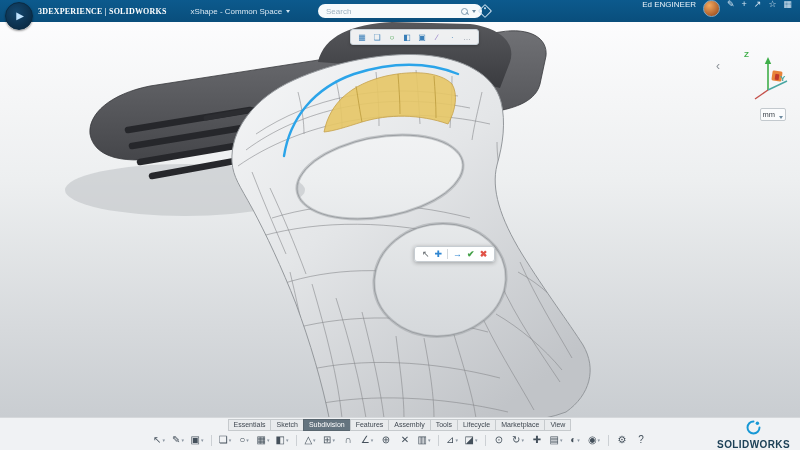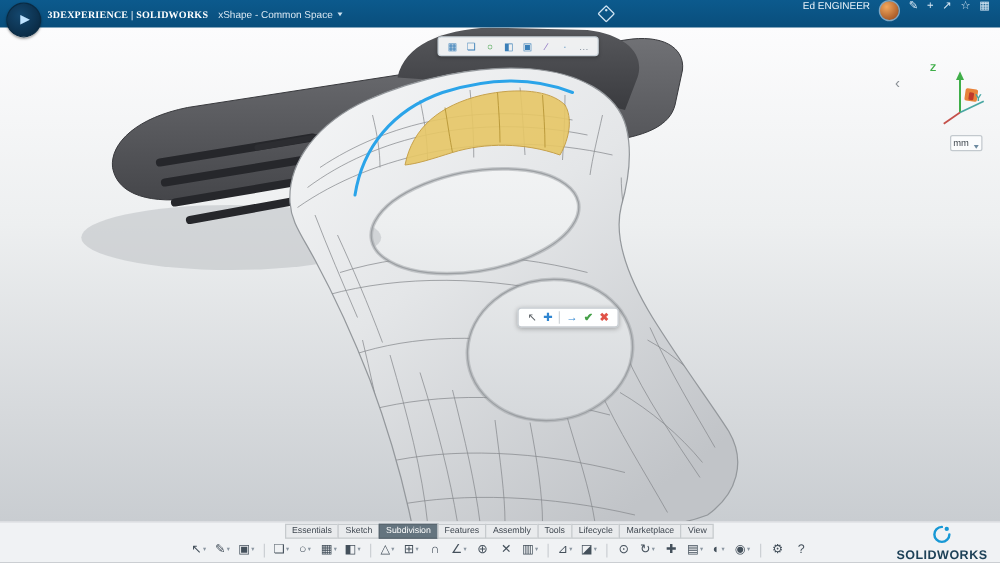--- a/index.html
+++ b/index.html
@@ -8,21 +8,21 @@
 
   
   .topbar{position:absolute;top:0;left:0;right:0;height:22px;background:linear-gradient(#0c5a8d,#094e7c);
           display:flex;align-items:center;z-index:20;}
   .badge{position:absolute;left:5px;top:2px;width:26px;height:26px;border-radius:50%;
          background:radial-gradient(circle at 40% 35%,#14476e,#0a2c47 75%);
          border:1px solid #0a2a42;z-index:30;display:flex;align-items:center;justify-content:center;
          box-shadow:0 1px 2px rgba(0,0,0,.4);}
   .badge .play{color:#bfe3ff;font-size:10px;line-height:1;margin-left:2px;}
   .brand{margin-left:38px;color:#fff;font-size:8px;font-weight:bold;letter-spacing:.2px;white-space:nowrap;font-family:Liberation Serif, serif;}
-  .ws{margin-left:8px;color:#d8e7f2;font-size:8px;display:flex;align-items:center;gap:4px;cursor:pointer;white-space:nowrap;}
+  .ws{margin-left:24px;color:#d8e7f2;font-size:8px;display:flex;align-items:center;gap:4px;cursor:pointer;white-space:nowrap;}
   .car{display:inline-block;width:0;height:0;border-left:2.5px solid transparent;border-right:2.5px solid transparent;
        border-top:3px solid #cfe3f2;}
   .car.dk{border-top-color:#6d8aa0;}
   .search{position:absolute;left:318px;top:4px;width:152px;height:14px;background:#f6fafc;border-radius:7px;
           display:flex;align-items:center;padding:0 6px;gap:4px;}
   .search input{flex:1;border:none;outline:none;background:transparent;font-size:8px;color:#2f4656;
                 font-family:"Liberation Sans",sans-serif;min-width:0;}
   .search input::placeholder{color:#9db2c0;}
   .mag{position:relative;width:7px;height:7px;flex:0 0 auto;}
   .mag::before{content:"";position:absolute;left:0;top:0;width:5px;height:5px;border:1.1px solid #7f9cb1;border-radius:50%;}
@@ -89,20 +89,25 @@
 
   <header class="topbar">
     <div class="badge">
       <span class="play">▶</span>
     </div>
     <span class="brand">3DEXPERIENCE | SOLIDWORKS</span>
     <span class="ws">
       <span>xShape - Common Space</span>
       <i class="car"></i>
     </span>
+    <div class="search">
+      <input placeholder="Search" style="">
+      <span class="mag"></span>
+      <i class="car dk"></i>
+    </div>
     <span class="tag"></span>
     <div class="tright">
       <span class="uname">Ed ENGINEER</span>
       <span class="avatar"></span>
       <span class="tbi">✎</span>
       <span class="tbi">+</span>
       <span class="tbi">↗</span>
       <span class="tbi">☆</span>
       <span class="tbi">▦</span>
     </div>

